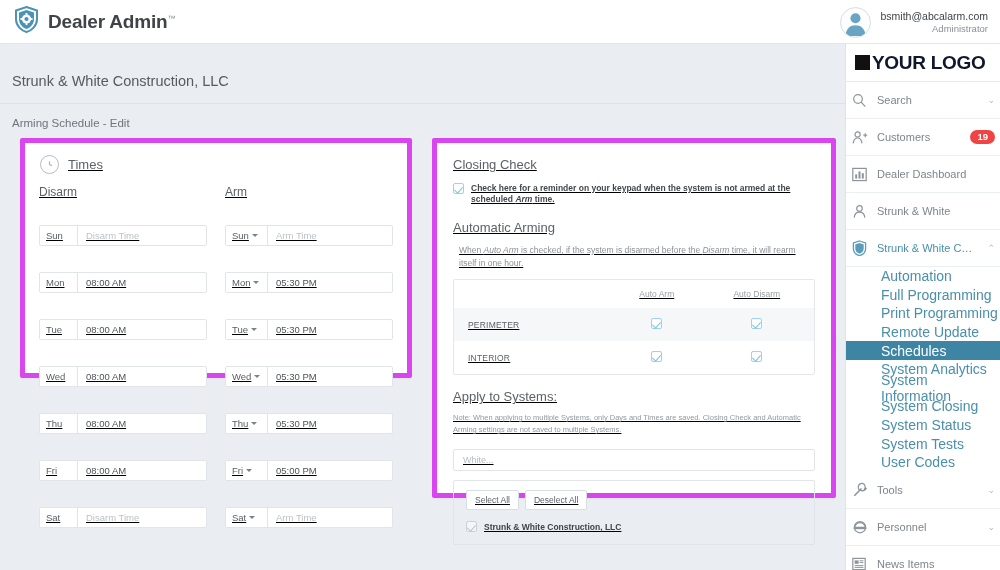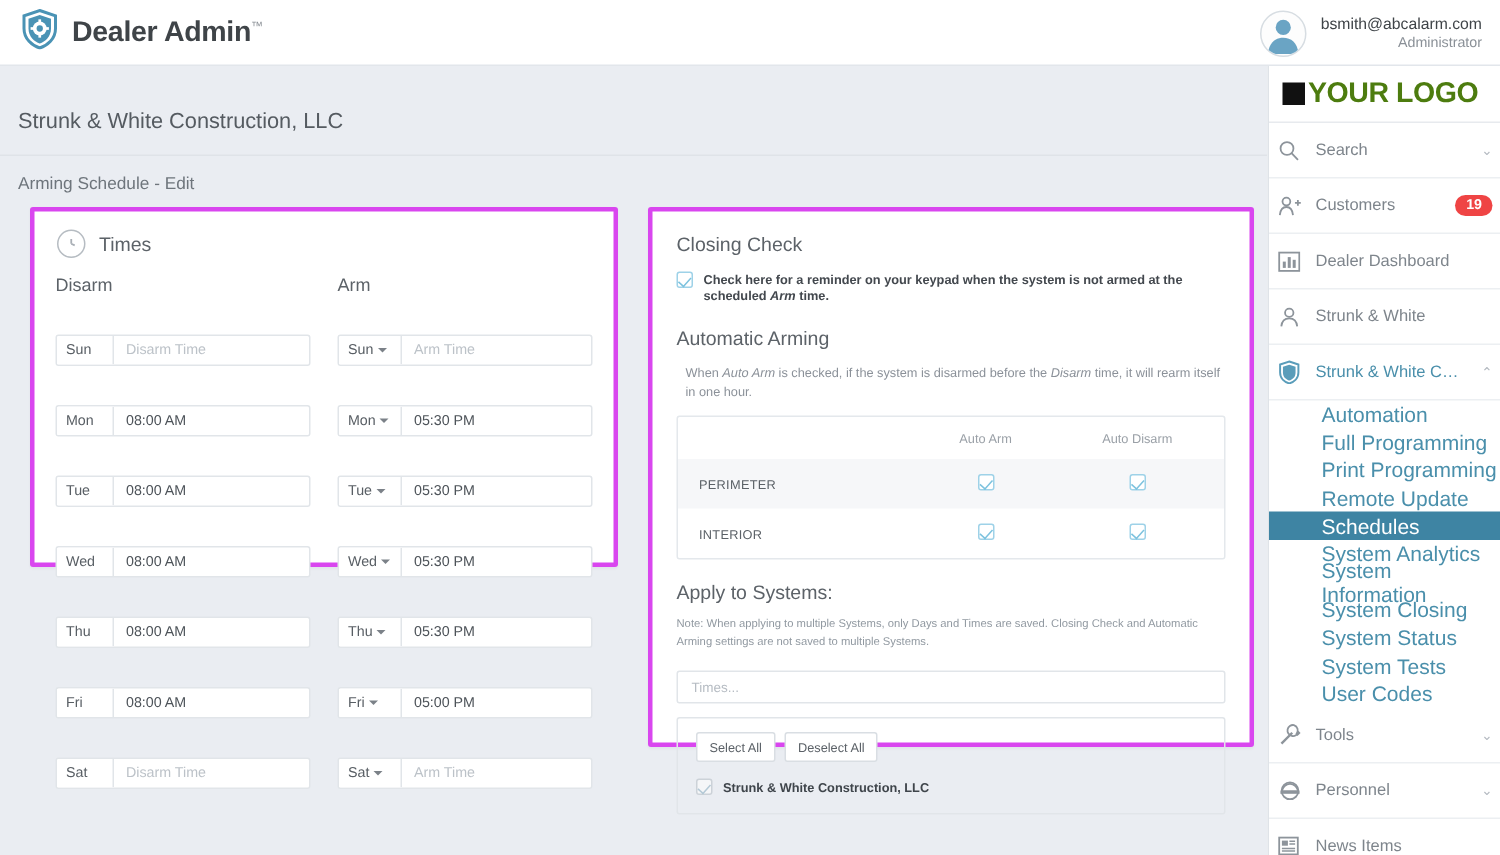--- a/index.html
+++ b/index.html
@@ -41,21 +41,21 @@
   
   .sidebar {
     position: absolute; top: 44px; right: 0; width: 155px; height: 526px;
     background: #ffffff; border-left: 1px solid #dfe3e8;
   }
   .logo-box {
     height: 38px; display: flex; align-items: center; padding-left: 9px;
     border-bottom: 1px solid #e7eaee;
   }
   .logo-sq { width: 15px; height: 15px; background: #111; margin-right: 2px; }
-  .logo-text { font-size: 19px; font-weight: bold; color: #4d7c0f; letter-spacing: -0.3px; }
+  .logo-text { font-size: 19px; font-weight: bold; color: #0f172a; letter-spacing: -0.3px; }
 
   .nav-item {
     height: 37px; display: flex; align-items: center;
     padding: 0 5px; gap: 9px; border-bottom: 1px solid #eceff2;
     font-size: 11px; color: #7e858c; cursor: pointer; position: relative;
   }
   .nav-item .ico { width: 17px; display: flex; align-items: center; justify-content: center; flex: 0 0 17px; }
   .nav-item .lbl { flex: 1; white-space: nowrap; overflow: hidden; text-overflow: ellipsis; }
   .nav-item.active-parent { color: #4a8fab; }
   .chev { font-size: 9px; color: #b3b9c0; }
@@ -78,22 +78,23 @@
   }
   .page-title { font-size: 14.5px; color: #555b61; font-weight: normal; }
   .section-label {
     position: absolute; top: 117px; left: 12px;
     font-size: 11.5px; color: #6e757c;
   }
 
   
   .card {
     position: absolute; background: #fff;
-    border: 3px solid #d946ef; border-radius: 2px;
+    border: 5px solid #d946ef; border-radius: 2px;
     box-shadow: 0 1px 2px rgba(0,0,0,0.04);
+    text-decoration: underline;
   }
   #times-card { left: 20px; top: 138px; width: 392px; height: 240px; }
   #right-card { left: 432px; top: 138px; width: 404px; height: 360px; }
 
   .times-head { display: flex; align-items: center; gap: 9px; padding: 12px 0 0 15px; }
   .clock-circle {
     width: 19px; height: 19px; border-radius: 50%;
     border: 1.4px solid #b6bcc2; display: flex; align-items: center; justify-content: center;
   }
   .times-title { font-size: 13px; color: #5c6268; }
@@ -361,21 +362,21 @@
               <td><span class="cbox checked"></span></td>
             </tr>
           </tbody>
       </table>
     </div>
 
     <div class="apply-h">Apply to Systems:</div>
     <div class="apply-note">Note: When applying to multiple Systems, only Days and Times are saved. Closing Check and Automatic Arming settings are not saved to multiple Systems.</div>
 
     <div class="search-box">
-      <span>Times...</span>
+      <span>White...</span>
     </div>
 
     <div class="sys-panel">
       <div class="btn-row">
         <button class="sbtn">Select All</button>
         <button class="sbtn">Deselect All</button>
       </div>
       <div id="sys-list">
           <div class="sys-item">
             <span class="cbox gray checked"></span>

